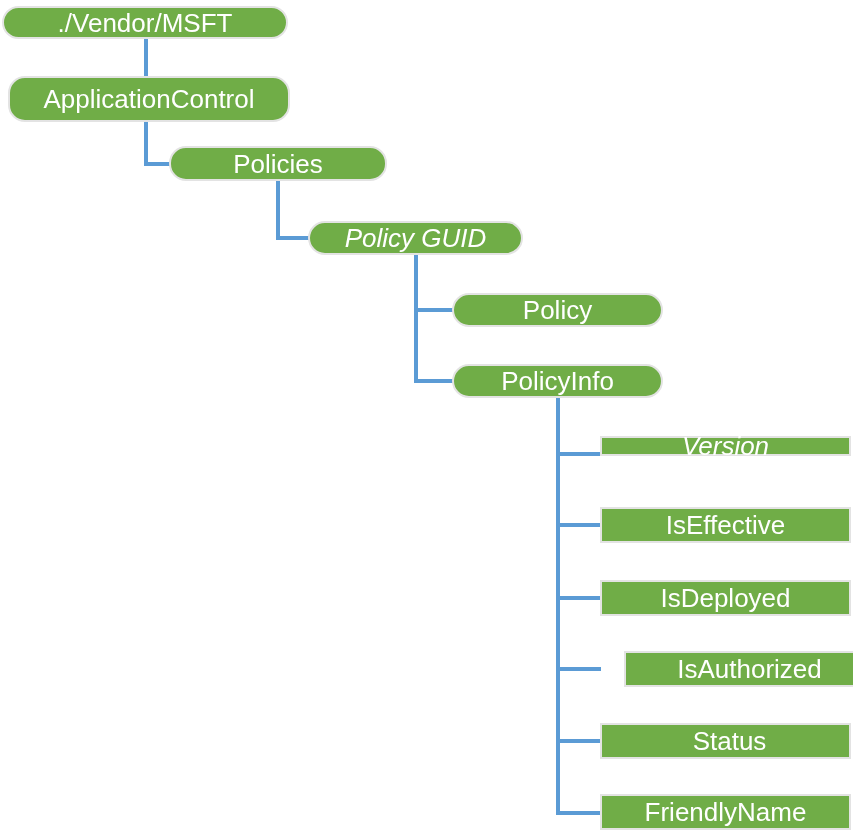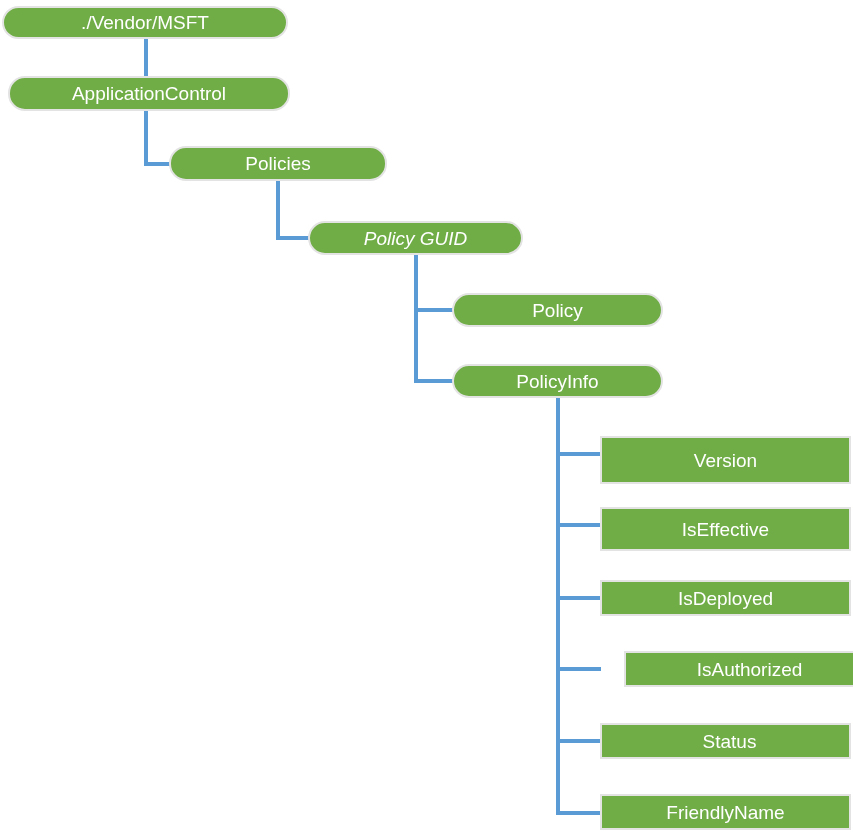--- a/index.html
+++ b/index.html
@@ -20,21 +20,21 @@
     overflow: hidden;
   }
   .node {
     position: absolute;
     background: var(--color-node-fill);
     border: 2px solid var(--color-node-border);
     color: var(--color-text);
     display: flex;
     align-items: center;
     justify-content: center;
-    font-size: 19px;
+    font-size: 26px;
     line-height: 1;
     white-space: nowrap;
   }
   .pill { border-radius: 17px; }
   .rect { border-radius: 0; }
   .italic { font-style: italic; }
   .conn {
     position: absolute;
     background: var(--color-connector);
   }
@@ -58,26 +58,26 @@
 
   <div class="conn" style="left:556px; top:398px; width:4px;  height:417px;"></div>
   <div class="conn" style="left:556px; top:452px; width:45px; height:4px;"></div>
   <div class="conn" style="left:556px; top:523px; width:45px; height:4px;"></div>
   <div class="conn" style="left:556px; top:596px; width:45px; height:4px;"></div>
   <div class="conn" style="left:556px; top:667px; width:45px; height:4px;"></div>
   <div class="conn" style="left:556px; top:739px; width:45px; height:4px;"></div>
   <div class="conn" style="left:556px; top:811px; width:45px; height:4px;"></div>
 
   <div class="node pill" style="left:2px;   top:6px;   width:286px; height:33px;">./Vendor/MSFT</div>
-  <div class="node pill" style="left:8px;   top:76px;  width:282px; height:35px;">ApplicationControl</div>
+  <div class="node pill" style="left:8px;   top:76px;  width:282px; height:46px;">ApplicationControl</div>
   <div class="node pill" style="left:169px; top:146px; width:218px; height:35px;">Policies</div>
   <div class="node pill italic" style="left:308px; top:221px; width:215px; height:34px;">Policy GUID</div>
   <div class="node pill" style="left:452px; top:364px; width:211px; height:34px;">PolicyInfo</div>
   <div class="node pill" style="left:452px; top:293px; width:211px; height:34px;">Policy</div>
 
-  <div class="node rect" style="left:600px; top:436px; width:251px; height:48px;">Version</div>
-  <div class="node rect" style="left:600px; top:507px; width:251px; height:44px;">IsEffective</div>
+  <div class="node rect" style="left:600px; top:436px; width:251px; height:20px;font-style:italic;">Version</div>
+  <div class="node rect" style="left:600px; top:507px; width:251px; height:36px;">IsEffective</div>
   <div class="node rect" style="left:600px; top:580px; width:251px; height:36px;">IsDeployed</div>
   <div class="node rect" style="left:600px; top:651px; width:251px; height:36px;margin-left:24px;">IsAuthorized</div>
   <div class="node rect" style="left:600px; top:723px; width:251px; height:36px;padding-left:8px;">Status</div>
   <div class="node rect" style="left:600px; top:794px; width:251px; height:36px;">FriendlyName</div>
 
 </div>
 
 </body></html>

